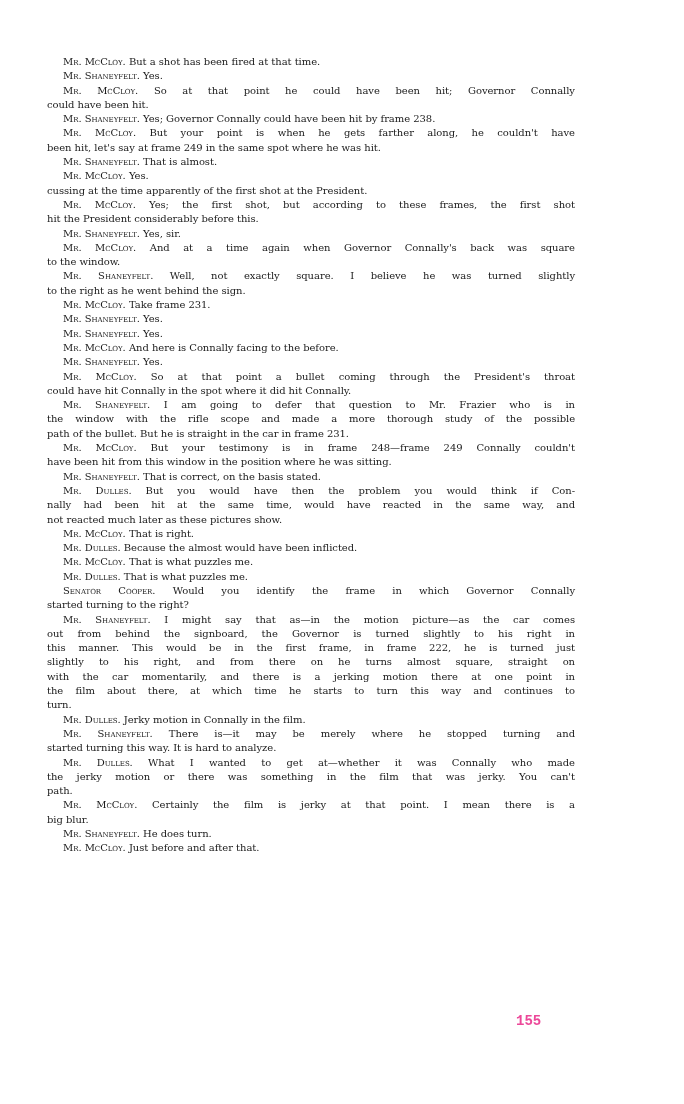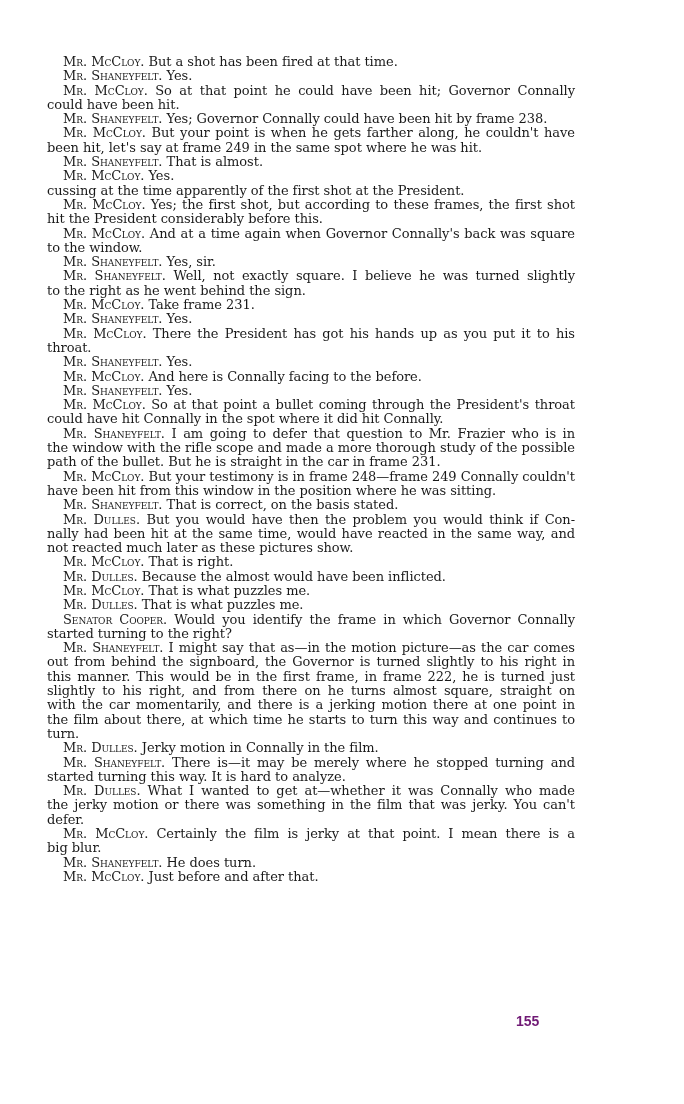--- a/index.html
+++ b/index.html
@@ -1,31 +1,31 @@
 <!DOCTYPE html>
 <html><head>
 <meta charset="utf-8">
 <style>
   html, body { margin: 0; padding: 0; background: #ffffff; }
   body { width: 684px; height: 1104px; position: relative; overflow: hidden; }
   .page {
     position: absolute; left: 47px; top: 55px; width: 528px;
     font-family: "DejaVu Serif", "Liberation Serif", serif;
-    font-size: 13px; line-height: 14.3px; color: #1a1a1a;
+    font-size: 10px; line-height: 14.3px; color: #1a1a1a;
     letter-spacing: -0.05px;
   }
   .para { margin: 0; }
   .line { display: block; height: 14.3px; white-space: nowrap; text-align: justify; text-align-last: justify; }
   .line.first { padding-left: 16px; }
   .line.last { text-align-last: left; }
   .speaker { font-variant: small-caps; }
   .page-number {
     position: absolute; left: 516px; top: 1013px;
-    font-family: Liberation Sans, sans-serif;
-    font-size: 14px; font-weight: bold; color: #701a75;
+    font-family: Liberation Mono, monospace;
+    font-size: 14px; font-weight: bold; color: #ec4899;
   }
 </style>
 </head>
 <body>
 
 <div class="page" id="page">
     <div class="para">
       <span class="line first last"><span class="speaker">Mr. McCloy.</span> <span>But a shot has been fired at that time.</span></span>
     </div>
     <div class="para">
@@ -49,39 +49,35 @@
       <span class="line first last"><span class="speaker">Mr. McCloy.</span> <span>Yes.</span></span>
     </div>
     <div class="para">
       <span class="line last"><span>cussing at the time apparently of the first shot at the President.</span></span>
     </div>
     <div class="para">
       <span class="line first"><span class="speaker">Mr. McCloy.</span> <span>Yes; the first shot, but according to these frames, the first shot</span></span>
       <span class="line last"><span>hit the President considerably before this.</span></span>
     </div>
     <div class="para">
+      <span class="line first last"><span class="speaker">Mr. Shaneyfelt.</span> <span>Yes, sir.</span></span>
+    </div>
+    <div class="para">
       <span class="line first"><span class="speaker">Mr. McCloy.</span> <span>And at a time again when Governor Connally's back was square</span></span>
       <span class="line last"><span>to the window.</span></span>
-    </div>
-    <div class="para">
-      <span class="line first last"><span class="speaker">Mr. Shaneyfelt.</span> <span>Yes, sir.</span></span>
     </div>
     <div class="para">
       <span class="line first"><span class="speaker">Mr. Shaneyfelt.</span> <span>Well, not exactly square.  I believe he was turned slightly</span></span>
       <span class="line last"><span>to the right as he went behind the sign.</span></span>
     </div>
     <div class="para">
       <span class="line first last"><span class="speaker">Mr. McCloy.</span> <span>Take frame 231.</span></span>
     </div>
     <div class="para">
       <span class="line first last"><span class="speaker">Mr. Shaneyfelt.</span> <span>Yes.</span></span>
-    </div>
-    <div class="para">
-      <span class="line first"><span class="speaker">Mr. McCloy.</span> <span>There the President has got his hands up as you put it to his</span></span>
-      <span class="line last"><span>throat.</span></span>
     </div>
     <div class="para">
       <span class="line first last"><span class="speaker">Mr. Shaneyfelt.</span> <span>Yes.</span></span>
     </div>
     <div class="para">
       <span class="line first last"><span class="speaker">Mr. McCloy.</span> <span>And here is Connally facing to the before.</span></span>
     </div>
     <div class="para">
       <span class="line first last"><span class="speaker">Mr. Shaneyfelt.</span> <span>Yes.</span></span>
     </div>
@@ -134,21 +130,21 @@
     <div class="para">
       <span class="line first last"><span class="speaker">Mr. Dulles.</span> <span>Jerky motion in Connally in the film.</span></span>
     </div>
     <div class="para">
       <span class="line first"><span class="speaker">Mr. Shaneyfelt.</span> <span>There is—it may be merely where he stopped turning and</span></span>
       <span class="line last"><span>started turning this way.  It is hard to analyze.</span></span>
     </div>
     <div class="para">
       <span class="line first"><span class="speaker">Mr. Dulles.</span> <span>What I wanted to get at—whether it was Connally who made</span></span>
       <span class="line"><span>the jerky motion or there was something in the film that was jerky.  You can't</span></span>
-      <span class="line last"><span>defer.</span></span>
+      <span class="line last"><span>path.</span></span>
     </div>
     <div class="para">
       <span class="line first"><span class="speaker">Mr. McCloy.</span> <span>Certainly the film is jerky at that point.  I mean there is a</span></span>
       <span class="line last"><span>big blur.</span></span>
     </div>
     <div class="para">
       <span class="line first last"><span class="speaker">Mr. Shaneyfelt.</span> <span>He does turn.</span></span>
     </div>
     <div class="para">
       <span class="line first last"><span class="speaker">Mr. McCloy.</span> <span>Just before and after that.</span></span>

